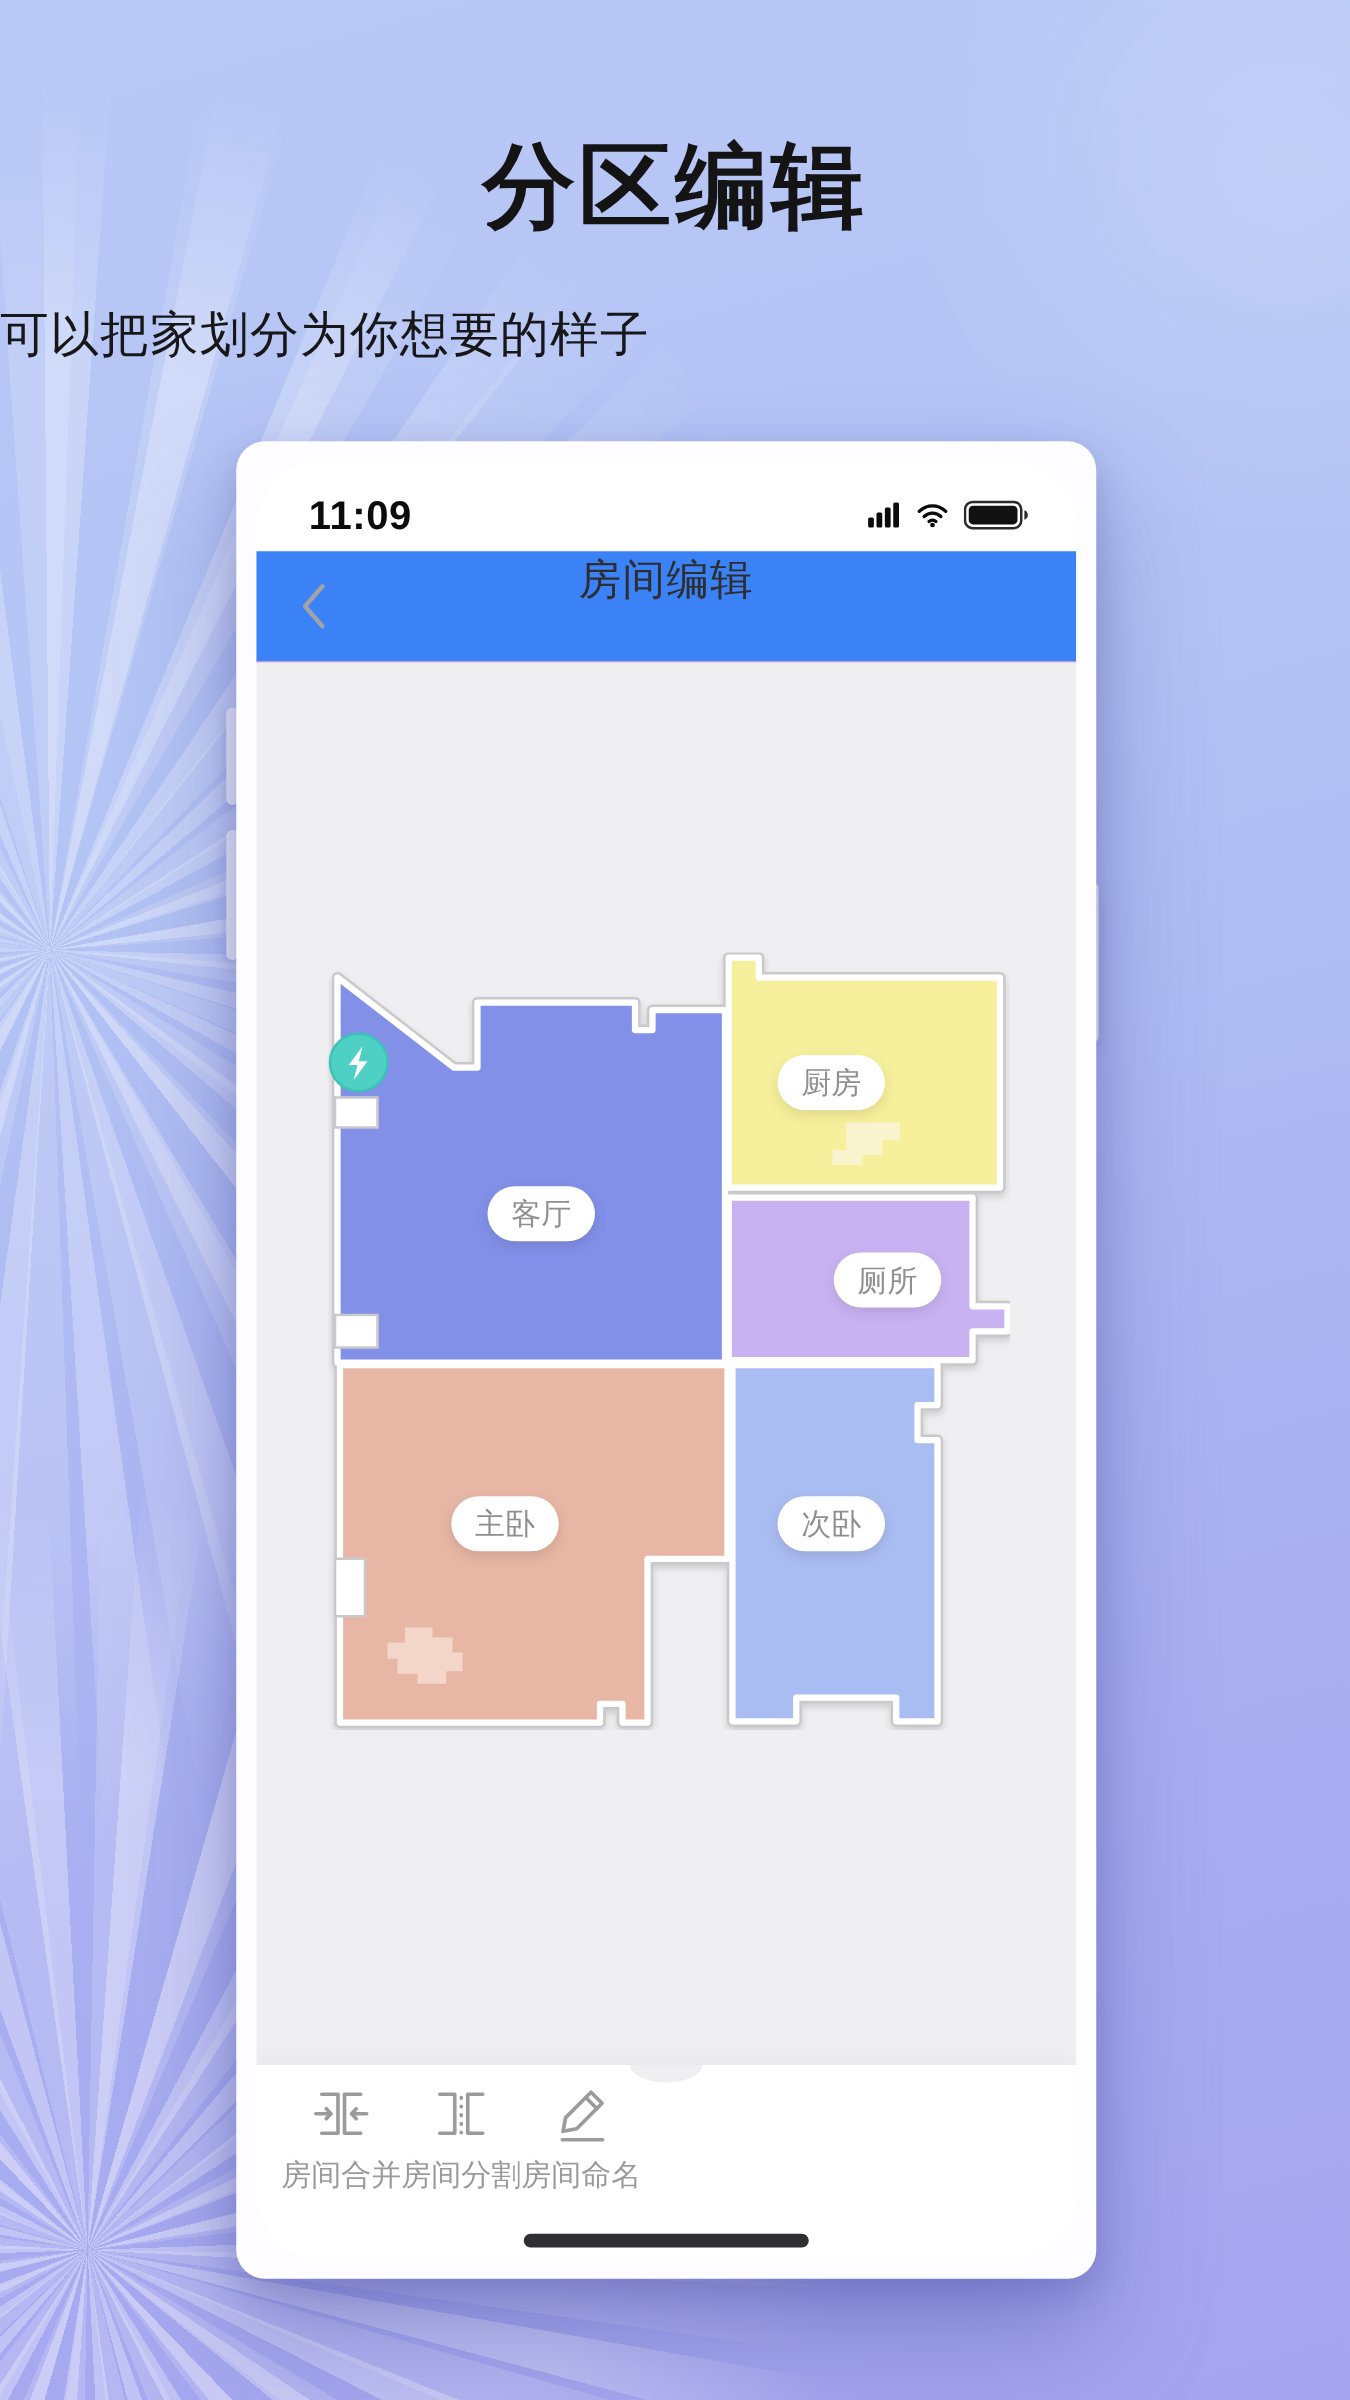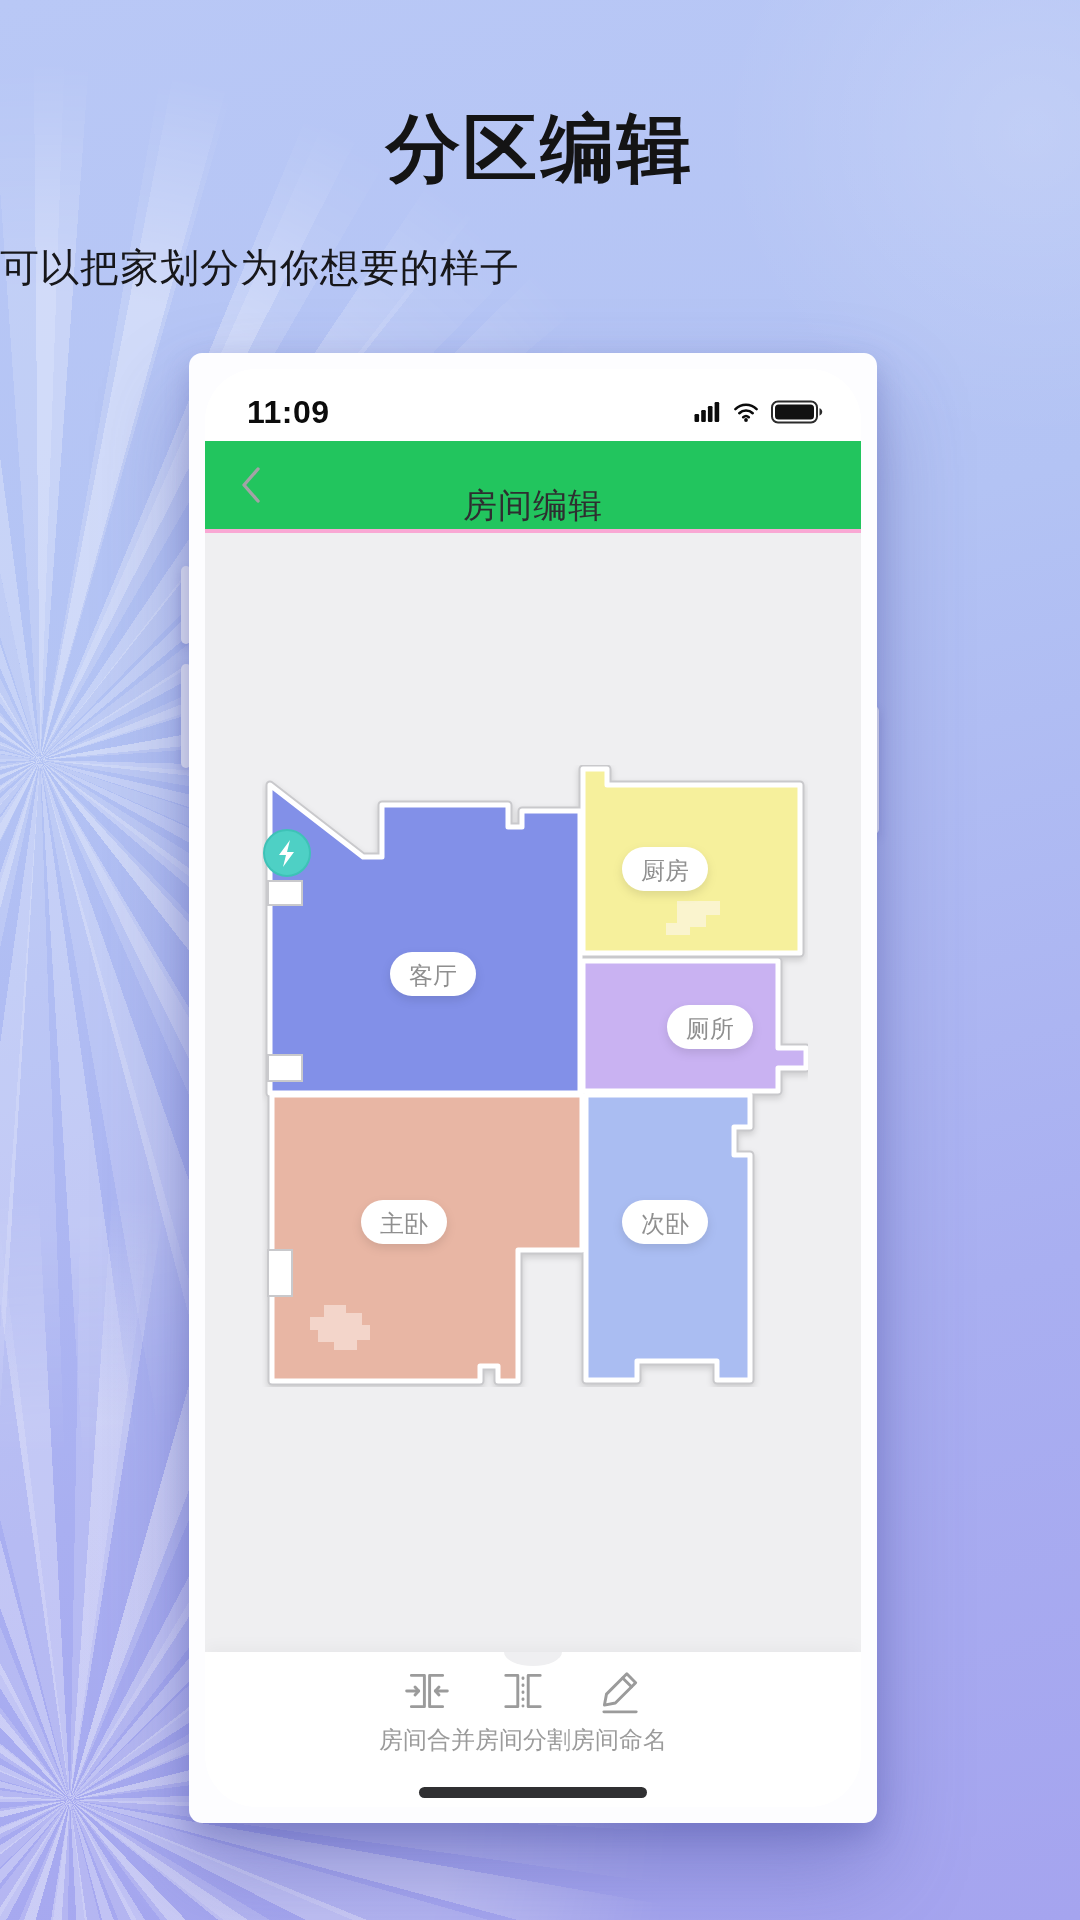--- a/index.html
+++ b/index.html
@@ -41,48 +41,48 @@
   }
 
   
   .side-btn{position:absolute;background:#eef1fb;border-radius:6px;box-shadow:0 4px 10px rgba(90,92,170,.25);}
   .btn-l1{left:181px;top:566px;width:10px;height:78px;}
   .btn-l2{left:181px;top:664px;width:10px;height:104px;}
   .btn-r1{left:869px;top:706px;width:10px;height:128px;}
 
   .phone{
     position:absolute;left:189px;top:353px;width:688px;height:1470px;
-    background:#fdfdff;border-radius:13px;
+    background:#fdfdff;border-radius:23px;
     box-shadow:0 46px 90px rgba(71,74,158,.38),0 12px 28px rgba(71,74,158,.28);
     padding:16px;box-sizing:border-box;
   }
   .screen{
     position:relative;width:100%;height:100%;border-radius:52px;overflow:hidden;
     background:#ffffff;display:flex;flex-direction:column;
   }
   .status-bar{
     height:72px;flex:0 0 auto;display:flex;align-items:center;
     padding:14px 38px 0 42px;box-sizing:border-box;background:#ffffff;
   }
   .status-time{font-size:32px;font-weight:700;color:#0c0c0c;letter-spacing:.5px;}
   .status-icons{margin-left:auto;display:flex;align-items:center;gap:12px;}
   .nav-bar{
-    height:88px;flex:0 0 auto;position:relative;display:flex;align-items:flex-end;justify-content:center;
-    background:#22c55e;border-bottom:4px solid #f9a8d4;
+    height:88px;flex:0 0 auto;position:relative;display:flex;align-items:flex-start;justify-content:center;
+    background:#3b82f6;border-bottom:1px solid #f9a8d4;
   }
   .nav-back{position:absolute;left:24px;top:50%;transform:translateY(-50%);
     width:44px;height:44px;display:flex;align-items:center;justify-content:center;background:none;border:none;cursor:pointer;}
   .nav-title{font-size:34px;color:#2e2e30;font-weight:500;letter-spacing:1px;}
 
   .map-area{position:relative;flex:1 1 auto;background:#efeff1;overflow:hidden;}
   .floor-plan{position:absolute;left:57px;top:232px;width:546px;height:622px;}
 
   .toolbar{
     position:relative;flex:0 0 155px;background:#ffffff;
-    display:flex;justify-content:center;align-items:flex-start;
+    display:flex;justify-content:flex-start;align-items:flex-start;
     padding:14px 40px 0 20px;box-sizing:border-box;
     box-shadow:0 -6px 14px rgba(0,0,0,.03);
   }
   .map-notch{
     position:absolute;top:0;left:50%;transform:translateX(-50%);
     width:58px;height:14px;background:#efeff1;
     border-radius:0 0 29px 29px / 0 0 14px 14px;
   }
   .tool-item{display:flex;flex-direction:column;align-items:center;gap:8px;background:none;border:none;cursor:pointer;padding:0;}
   .tool-label{font-size:24px;color:#9b9b9b;font-family:"Liberation Sans","DejaVu Sans",sans-serif;}

